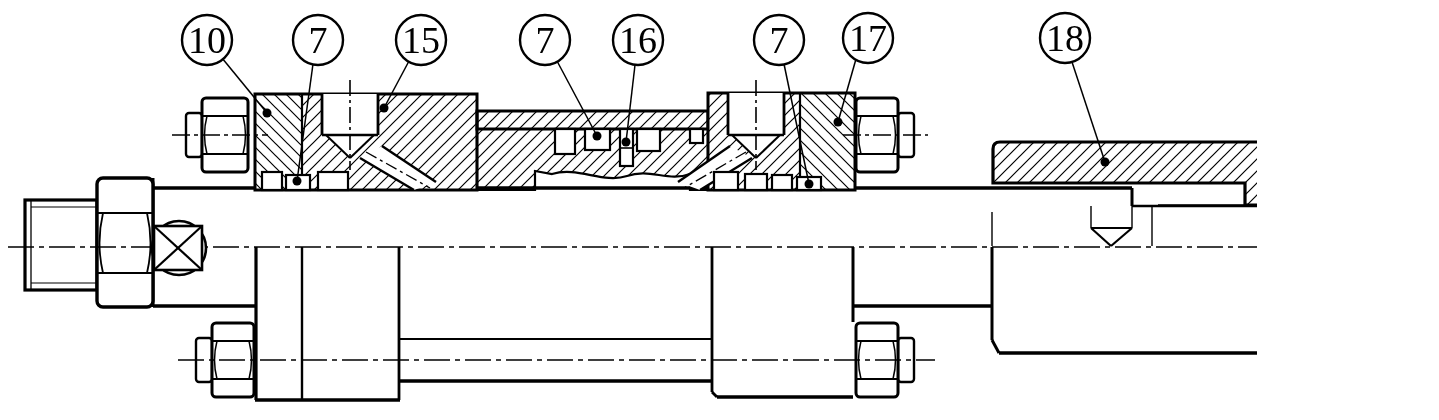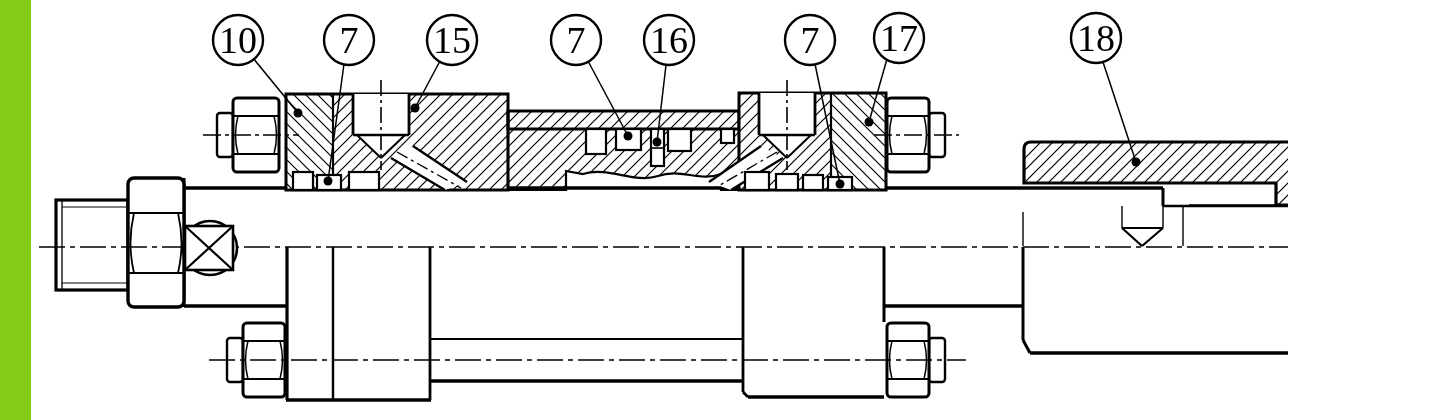--- a/index.html
+++ b/index.html
@@ -1,19 +1,18 @@
 <!DOCTYPE html>
 <html><head>
 <meta charset="utf-8">
 <style>
   html,body{margin:0;padding:0;background:#ffffff;}
   .canvas{
     width:1257px;height:420px;background:#84cc16;overflow:hidden;position:relative;
     font-family:"Liberation Serif","DejaVu Serif",serif;
-    padding-left:31px;
   }
   svg{display:block;}
   .balloon-text{
     font-family:"Liberation Serif","DejaVu Serif",serif;
     font-size:38px;
     fill:#000;
     text-anchor:middle;
   }
 </style>
 </head>

